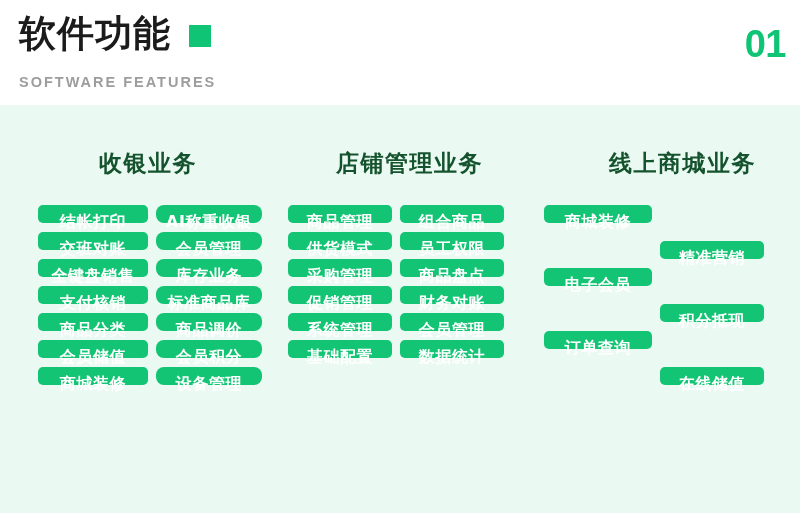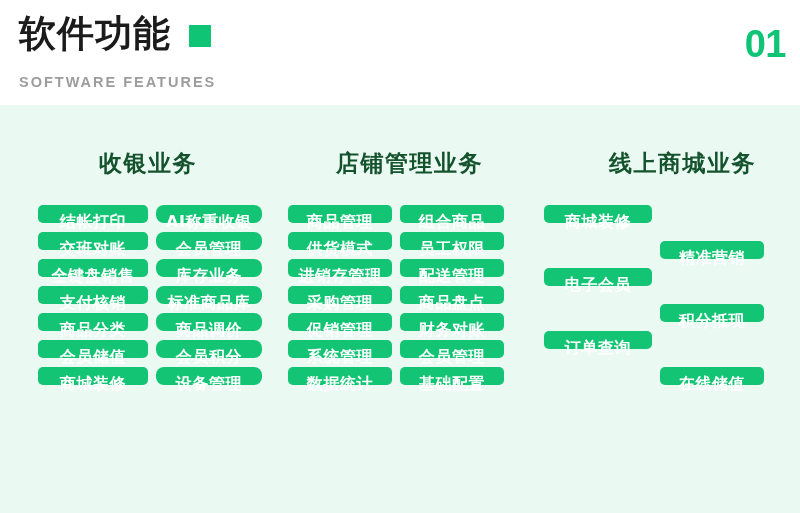--- a/index.html
+++ b/index.html
@@ -227,38 +227,34 @@
         <div class="tag-grid">
           <div class="tag-row">
             <div class="tag">商品管理</div>
             <div class="tag">组合商品</div>
           </div>
           <div class="tag-row">
             <div class="tag">供货模式</div>
             <div class="tag">员工权限</div>
           </div>
           <div class="tag-row">
-            <div class="tag">进销存管理</div>
-            <div class="tag">配送管理</div>
-          </div>
-          <div class="tag-row">
             <div class="tag">采购管理</div>
             <div class="tag">商品盘点</div>
           </div>
           <div class="tag-row">
             <div class="tag">促销管理</div>
             <div class="tag">财务对账</div>
           </div>
           <div class="tag-row">
             <div class="tag">系统管理</div>
             <div class="tag">会员管理</div>
           </div>
           <div class="tag-row">
+            <div class="tag">基础配置</div>
             <div class="tag">数据统计</div>
-            <div class="tag">基础配置</div>
           </div>
         </div>
       </div>
 
       <div class="column col-2">
         <div class="col-title">线上商城业务</div>
         <div class="tag-grid">
           <div class="tag-row">
             <div class="tag">商城装修</div>
             <div class="tag">精准营销</div>

